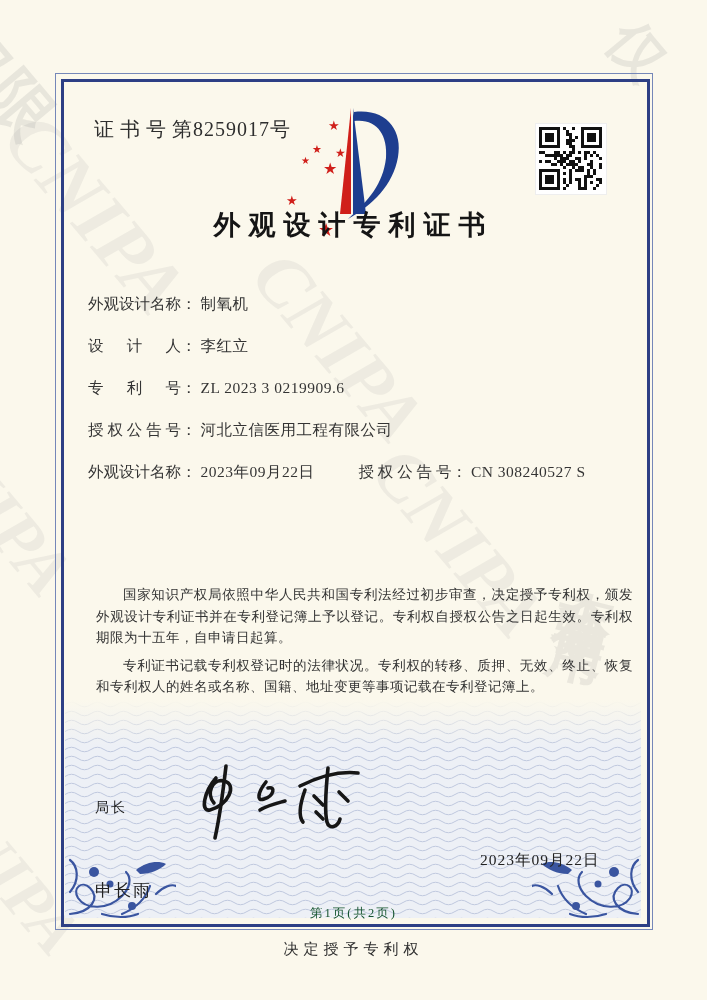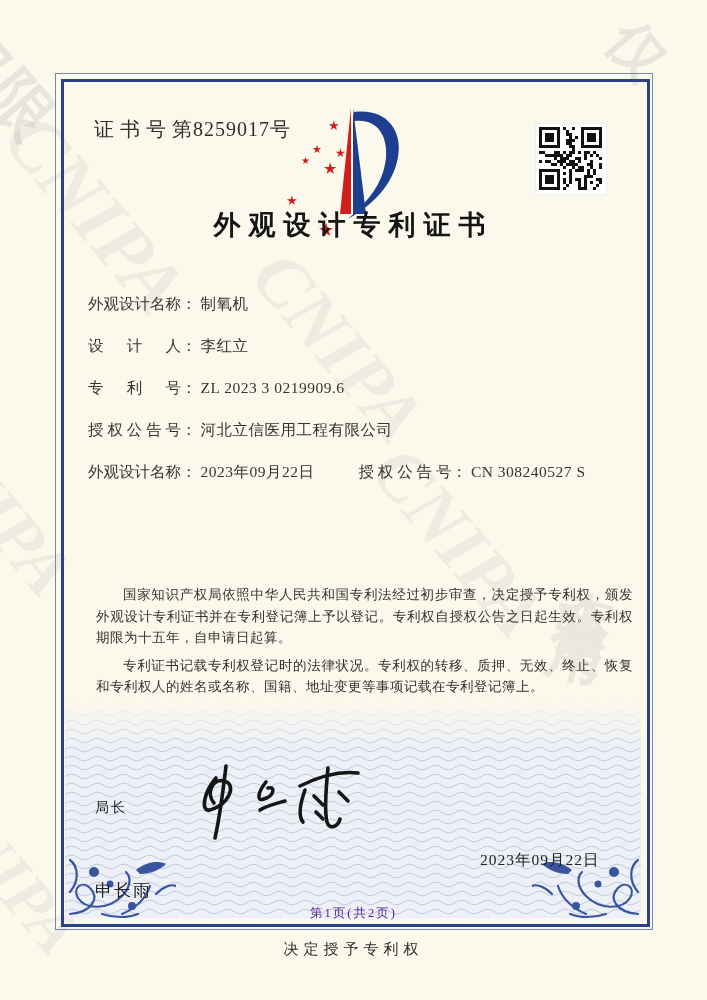--- a/index.html
+++ b/index.html
@@ -48,21 +48,21 @@
   .paras{position:absolute;left:88px;top:584px;width:545px;font-size:13.5px;
       color:#333;text-align:justify;line-height:1.6;letter-spacing:.5px;}
   .paras p{margin:0 0 6px 8px;text-indent:2em;}
 
   .sign-title{position:absolute;left:95px;top:799px;font-size:14px;color:#222;letter-spacing:2px;}
   .sign-name{position:absolute;left:95px;top:831px;font-size:17px;color:#222;letter-spacing:2px;margin-top:48px;}
   .autograph{position:absolute;left:188px;top:758px;}
   .issue-date{position:absolute;left:480px;top:850px;font-size:15.5px;color:#222;letter-spacing:1px;}
 
   .page-no{position:absolute;left:0;top:905px;width:707px;text-align:center;
-      font-size:12.5px;color:#4c1d95;letter-spacing:2px;}
+      font-size:12.5px;color:#14532d;letter-spacing:2px;}
   .footer-note{position:absolute;left:0;top:940px;width:707px;text-align:center;
       font-size:15px;color:#2e2e2e;letter-spacing:5px;}
 </style>
 </head>
 <body>
 
 <div class="page">
 
   <span class="wm" style="left:-8px;top:4px;font-size:64px;transform:rotate(50deg);">仅限</span>
   <span class="wm script" style="left:55px;top:95px;font-size:78px;transform:rotate(50deg);">CNIPA</span>

